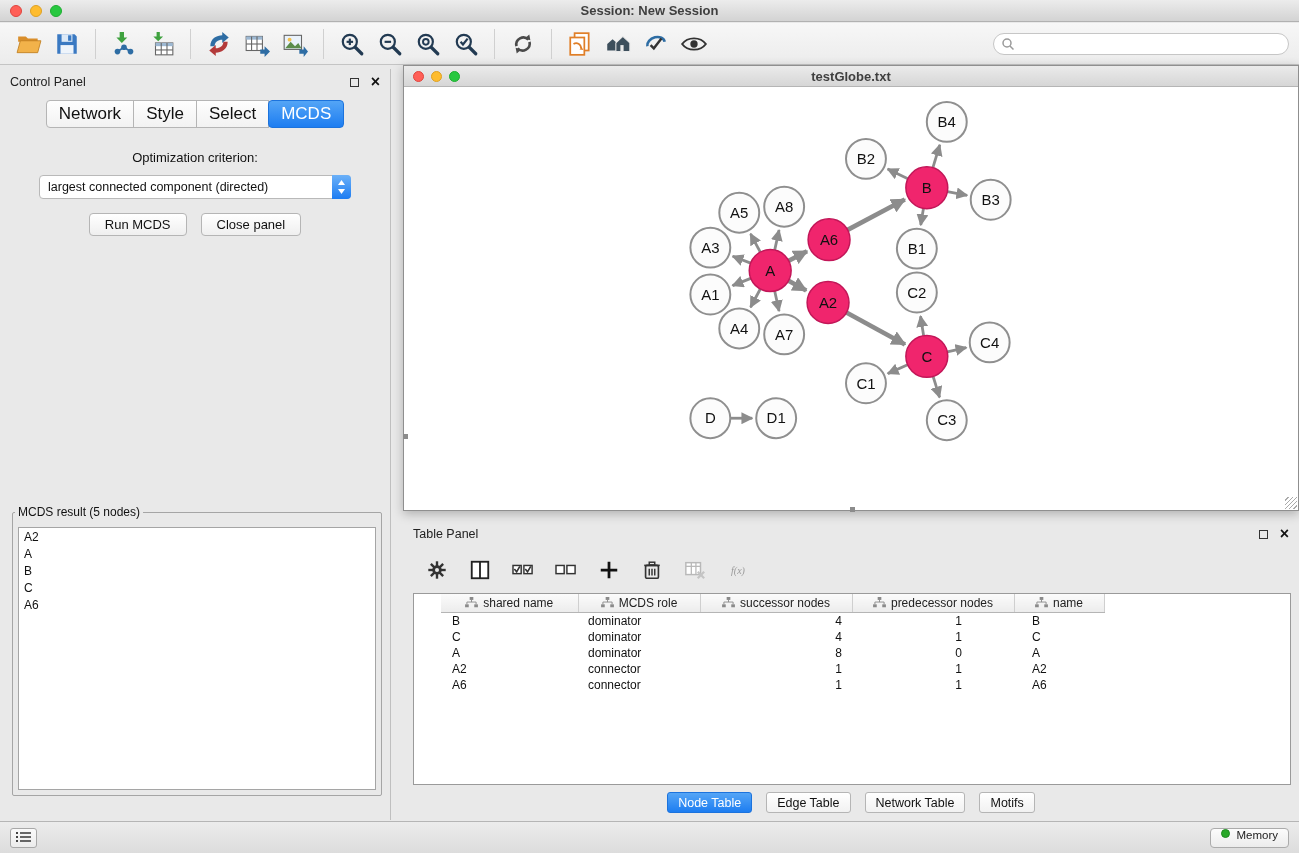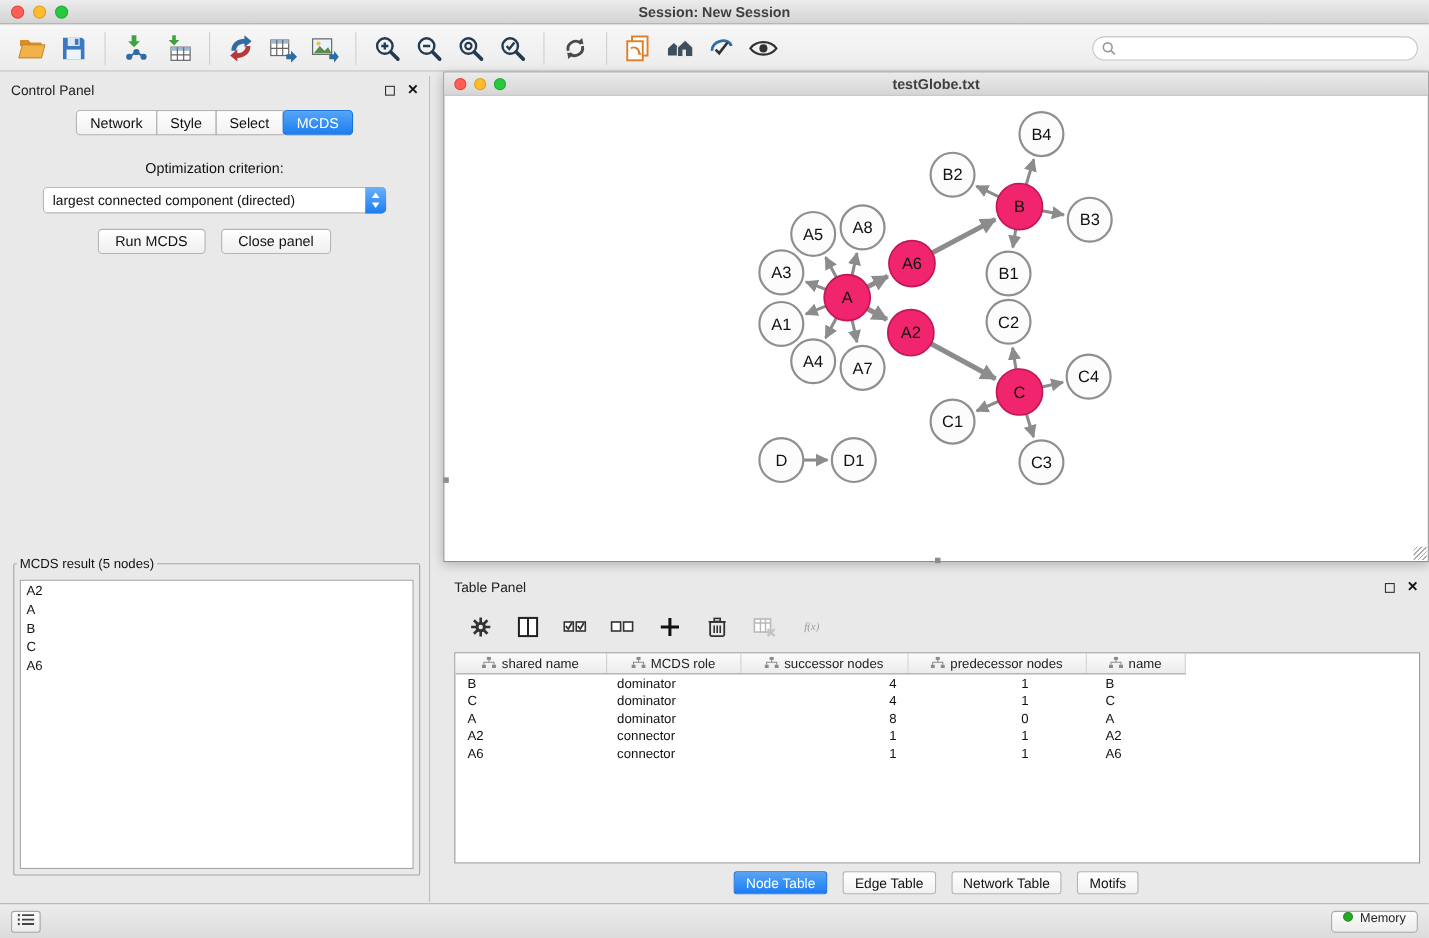--- a/index.html
+++ b/index.html
@@ -43,21 +43,21 @@
   .control-panel {
     position:absolute; left:0; top:69px; width:391px; bottom:33px;
     background:#e9e9e9; border-right:1px solid #bfbfbf;
   }
   .panel-header { height:26px; display:flex; align-items:center; padding:0 10px; font-size:12.5px; color:#222; }
   .panel-header .spacer { flex:1; }
   .float-box { width:9px; height:9px; border:1.5px solid #333; margin-right:12px; flex:none; }
   .close-x { font-size:16px; font-weight:bold; color:#111; line-height:1; }
   .cp-tabs { display:flex; justify-content:center; margin-top:5px; }
   .cp-tab {
-    font-size:13px; padding:3px 12px; background:linear-gradient(#fefefe,#f2f2f2);
+    font-size:17px; padding:3px 12px; background:linear-gradient(#fefefe,#f2f2f2);
     border:1px solid #b5b5b5; margin-left:-1px; color:#111;
   }
   .cp-tab:first-child { border-radius:4px 0 0 4px; margin-left:0; }
   .cp-tab.selected {
     background:linear-gradient(#54a5f6,#1d7df1); border-color:#1c73dd; color:#fff; border-radius:4px;
   }
   .opt-label { text-align:center; margin-top:22px; font-size:13px; }
   .combo {
     width:312px; height:24px; margin:10px auto 0; background:#fff;
     border:1px solid #b9b9b9; border-radius:4px; display:flex; align-items:center;
@@ -104,21 +104,21 @@
   }
   
   .table-panel { position:absolute; left:403px; top:521px; width:896px; height:299px; }
   .tp-toolbar { display:flex; align-items:center; gap:15px; margin-top:6px; height:34px; padding-left:20px; }
   .tp-btn { width:28px; display:flex; justify-content:center; align-items:center; }
   .fx { font-family:"Liberation Serif", serif; font-style:italic; font-size:10px; color:#9a9a9a; }
   .tp-table-wrap {
     position:absolute; left:10px; right:8px; top:72px; height:192px;
     background:#fff; border:1px solid #9a9a9a; overflow:hidden;
   }
-  table.node-table { border-collapse:collapse; table-layout:fixed; width:663px; font-size:12px; }
+  table.node-table { border-collapse:collapse; table-layout:fixed; width:663px; font-size:12px;margin-left:27px; }
   table.node-table th {
     background:linear-gradient(#fbfbfb,#ececec);
     border-right:1px solid #cfcfcf; border-bottom:1px solid #b5b5b5;
     font-weight:normal; height:18px; text-align:center; font-size:12px; color:#222;
     overflow:hidden; white-space:nowrap;
   }
   .hdr-inner { display:flex; align-items:center; justify-content:center; gap:5px; }
   table.node-table td { height:16px; line-height:16px; overflow:hidden; white-space:nowrap; }
   td.c0 { text-align:left;  padding-left:11px; }
   td.c1 { text-align:left;  padding-left:10px; }

